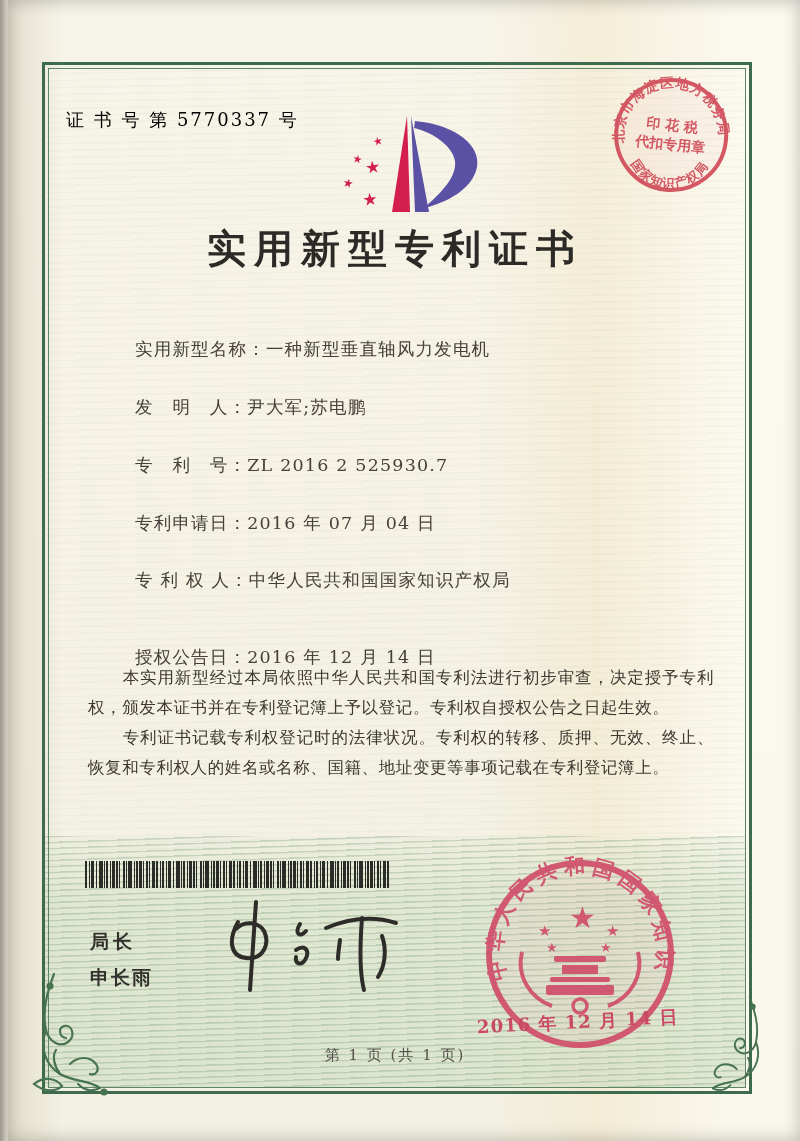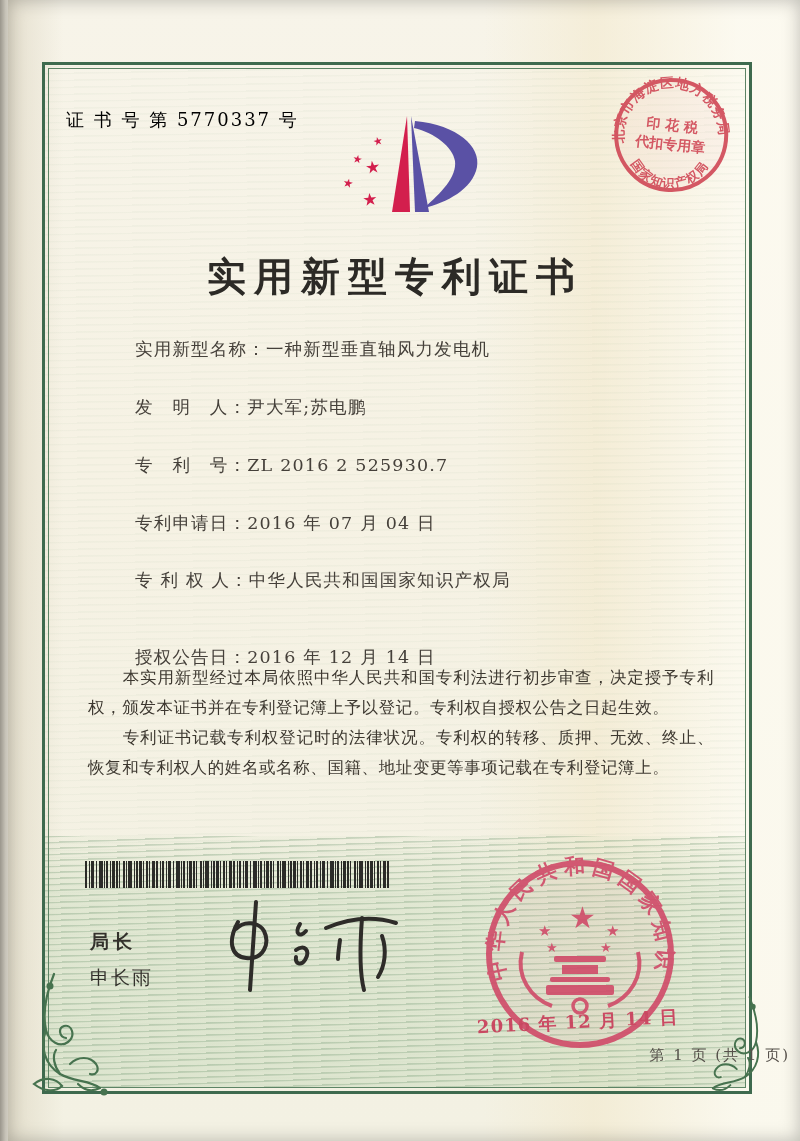--- a/index.html
+++ b/index.html
@@ -33,31 +33,31 @@
     pointer-events:none;
   }
   .frame-outer{
     position:absolute;left:42px;top:62px;width:704px;height:1026px;
     border:3px solid #3e6a4e;
   }
   .frame-inner{position:absolute;inset:3px;border:1px solid #5d8465;}
   .cert-no{position:absolute;left:66px;top:108px;font-size:18px;color:#000000;letter-spacing:2px;}
   .title{
     position:absolute;left:0;top:222px;width:790px;text-align:center;
-    font-size:39px;font-weight:bold;color:#2c2a26;letter-spacing:8px;margin-top:28px;
+    font-size:39px;font-weight:bold;color:#2c2a26;letter-spacing:8px;
   }
   .field{position:absolute;left:90px;font-size:17.5px;color:#45403a;letter-spacing:1.2px;white-space:nowrap;margin-left:45px;}
   .paras{position:absolute;left:88px;top:663px;width:626px;}
   .paras p{margin:0;font-size:16.5px;line-height:30px;color:#3d3830;
     text-indent:2.1em;text-align:justify;letter-spacing:.6px;}
   .sig-title{position:absolute;left:90px;top:929px;font-size:19px;font-weight:600;color:#33312c;
     font-family:"DejaVu Sans","Liberation Sans",sans-serif;letter-spacing:4px;}
-  .sig-name{position:absolute;left:90px;top:965px;font-size:19px;font-weight:400;color:#33312c;
+  .sig-name{position:absolute;left:90px;top:965px;font-size:19px;font-weight:700;color:#33312c;
     font-family:"DejaVu Sans","Liberation Sans",sans-serif;letter-spacing:2px;}
-  .footer{position:absolute;left:0;top:1046px;width:790px;text-align:right;
+  .footer{position:absolute;left:0;top:1046px;width:790px;text-align:center;
     font-size:15px;color:#55504a;letter-spacing:2px;}
   svg{position:absolute;overflow:visible;}
   .barcode{left:85px;top:861px;}
   .logo{left:330px;top:110px;}
   .tax-stamp{left:606px;top:72px;transform:rotate(6deg);}
   .seal{left:478px;top:856px;}
   .signature-svg{left:212px;top:896px;}
   .corner-bl{left:26px;top:972px;}
   .corner-br{left:692px;top:995px;transform:scaleX(-1);}
 </style>

